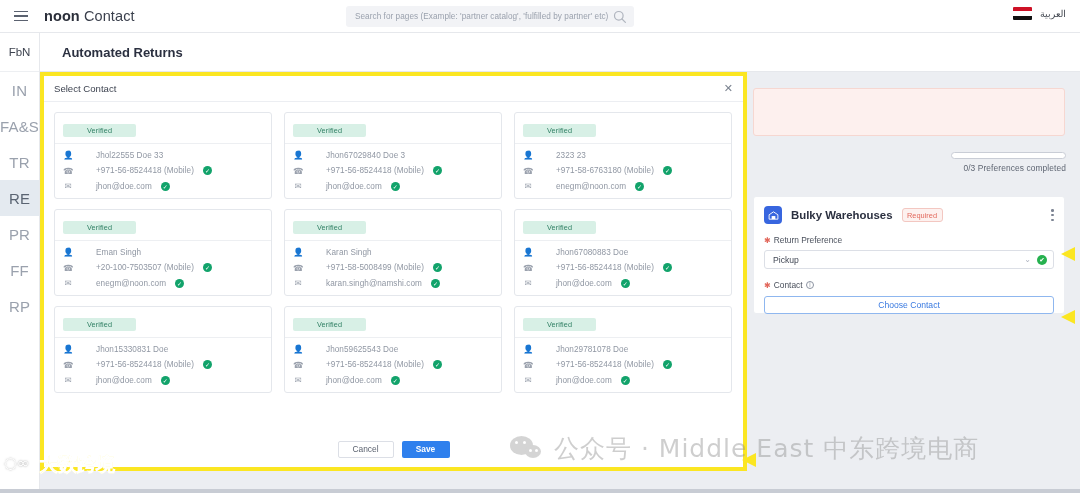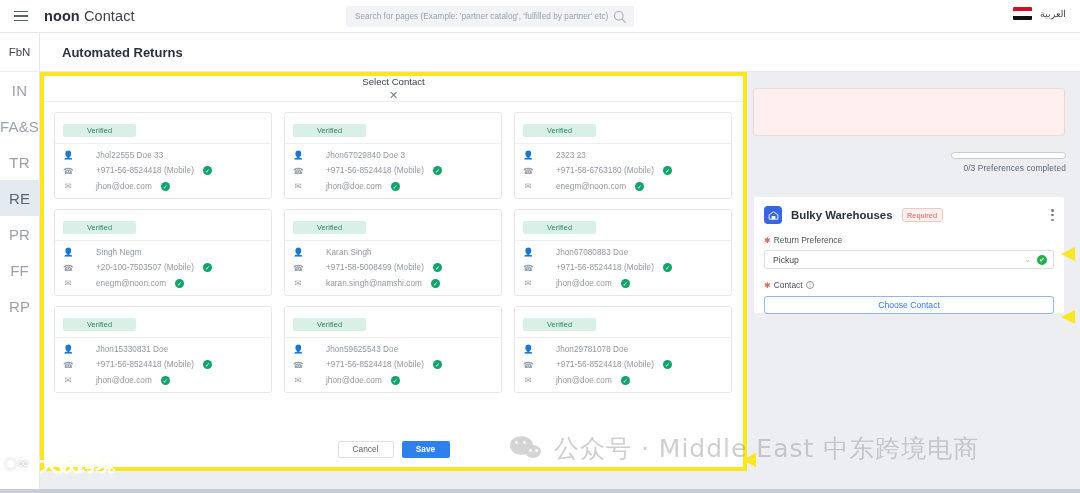--- a/index.html
+++ b/index.html
@@ -124,21 +124,21 @@
     font-size: 8.6px; color: #3a7ae0; cursor: pointer;
   }
 
   
   .modal-frame {
     position: absolute; left: 40px; top: 72px; width: 707px; height: 399px;
     border: 4px solid #fbe622; background: #fff; box-sizing: border-box;
   }
   .modal-head {
     height: 26px; border-bottom: 1px solid #eceef2; display: flex; align-items: center;
-    justify-content: space-between; padding: 0 10px; flex-direction: column;
+    justify-content: space-between; padding: 0 10px;
   }
   .modal-title { font-size: 9.6px; color: #3d4350; }
   .modal-close { font-size: 11px; color: #7a828f; cursor: pointer; line-height: 1; }
 
   .cards-area {
     position: absolute; left: 0; top: 26px; width: 699px; height: 337px; overflow: hidden;
     padding: 10px 10px 0 10px;
   }
   .cards-grid { display: flex; flex-wrap: wrap; gap: 10px 12px; }
   .contact-card {
@@ -371,21 +371,21 @@
                 <span class="tx">enegm@noon.com</span>
                 <span class="vdot">✓</span>
               </div>
             </div>
           </div>
           <div class="contact-card">
             <div class="card-top"><span class="chip-verified">Verified</span></div>
             <div class="card-body">
               <div class="crow">
                 <span class="gl">👤</span>
-                <span class="tx">Singh Negm</span>
+                <span class="tx">Eman Singh</span>
               </div>
               <div class="crow">
                 <span class="gl">☎</span>
                 <span class="tx">+20-100-7503507 (Mobile)</span>
                 <span class="vdot">✓</span>
               </div>
               <div class="crow">
                 <span class="gl">✉</span>
                 <span class="tx">enegm@noon.com</span>
                 <span class="vdot">✓</span>

